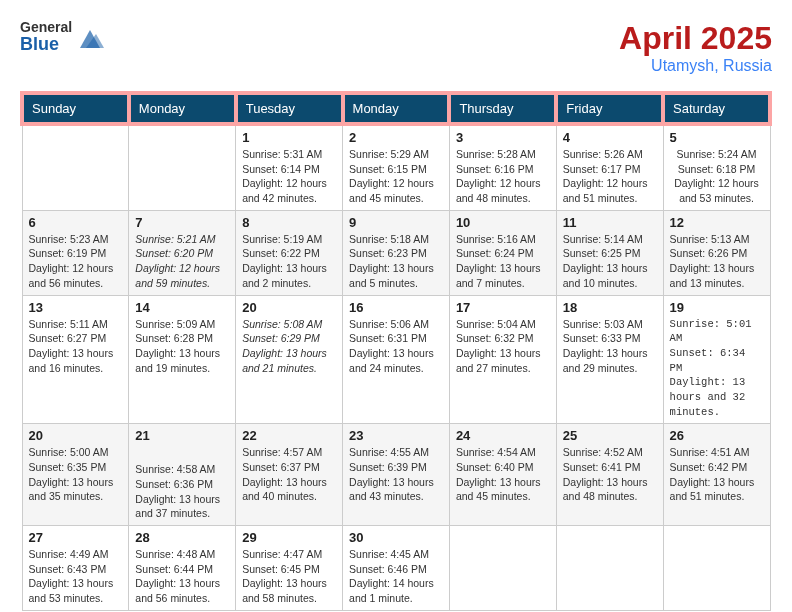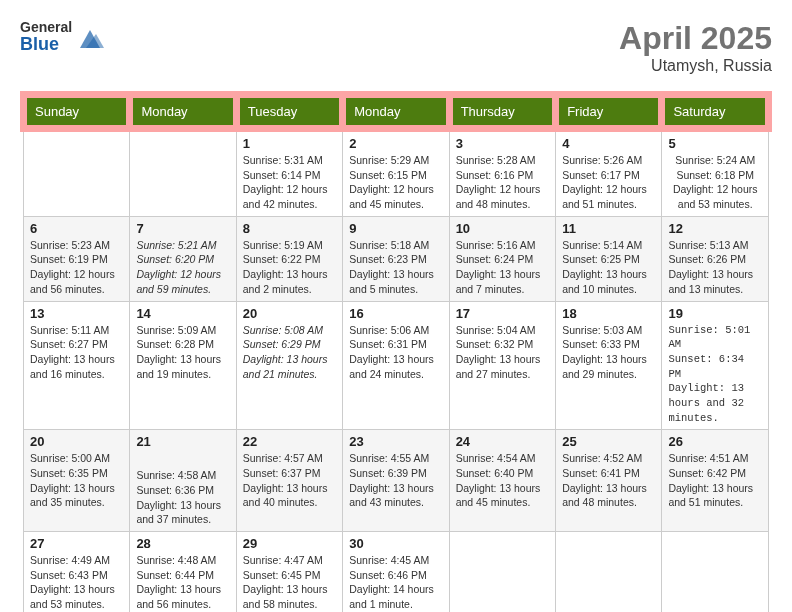--- a/index.html
+++ b/index.html
@@ -39,39 +39,39 @@
       width: 28px;
       height: 28px;
       margin-left: 4px;
     }
     .title-block {
       text-align: right;
     }
     .month-title {
       font-size: 32px;
       font-weight: bold;
-      color: #737373;
+      color: #b91c1c;
     }
     .location-title {
       font-size: 16px;
-      color: #404040;
+      color: #3b82f6;
     }
     .calendar {
       width: 100%;
       border-collapse: collapse;
       font-size: 11px;
     }
     .calendar th {
-      background-color: #4d7c0f;
+      background-color: #0c4a6e;
       color: #fff;
       text-align: left;
       padding: 6px 8px;
       font-size: 13px;
       font-weight: normal;
-      border: 7px solid #fca5a5;
+      border: 4px solid #fca5a5;
     }
     .calendar td {
       border: 1px solid #ccc;
       vertical-align: top;
       padding: 4px 6px;
       width: 107px;
       min-height: 80px;
       background: #fff;
     }
     .calendar tr:nth-child(even) td {

